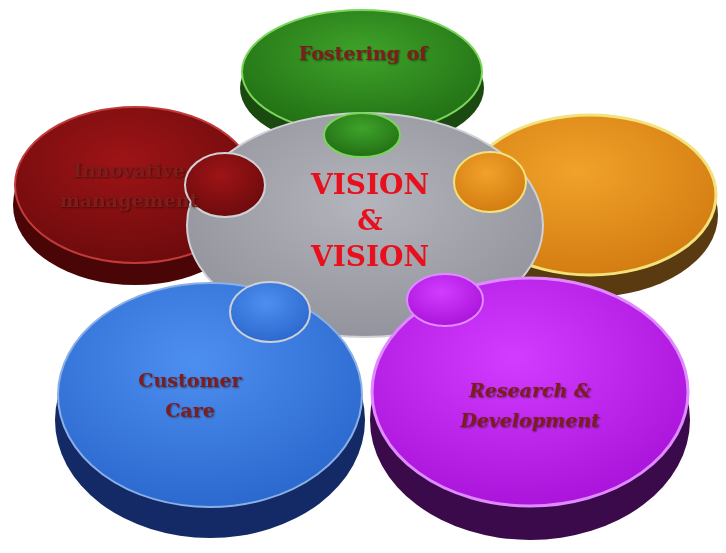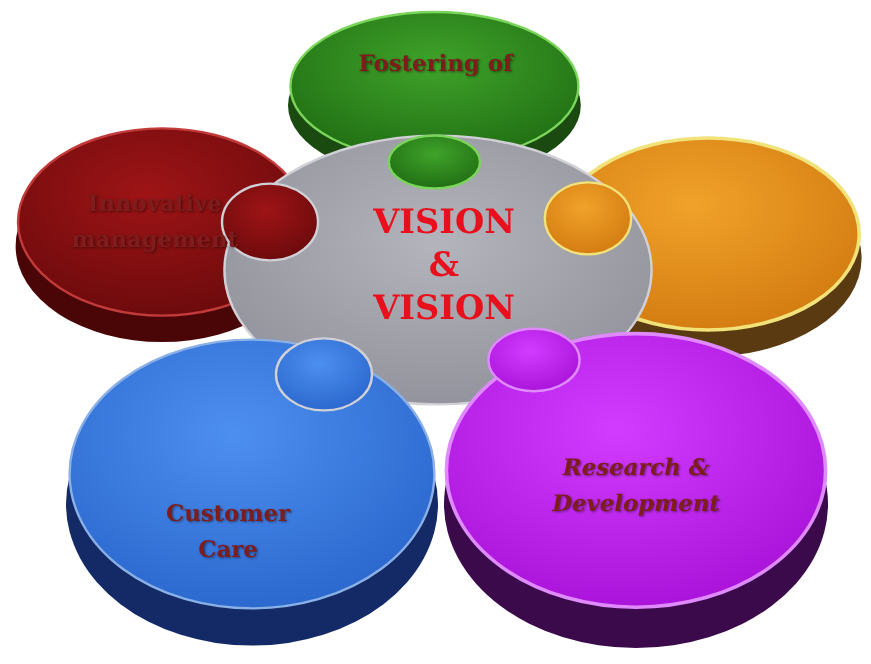--- a/index.html
+++ b/index.html
@@ -92,21 +92,21 @@
     <div>management</div>
   </div>
 
 
   <div class="center-label" style="left:290px; top:167px; width:160px;">
     <div>VISION</div>
     <div>&amp;</div>
     <div>VISION</div>
   </div>
 
-  <div class="label" style="left:105px; top:365px; width:170px;margin-top:48px;">
+  <div class="label" style="left:105px; top:365px; width:170px;">
     <div>Customer</div>
     <div>Care</div>
   </div>
 
   <div class="label" style="left:440px; top:375px; width:180px;font-style:italic;">
     <div>Research &amp;</div>
     <div>Development</div>
   </div>
 </div>
 

